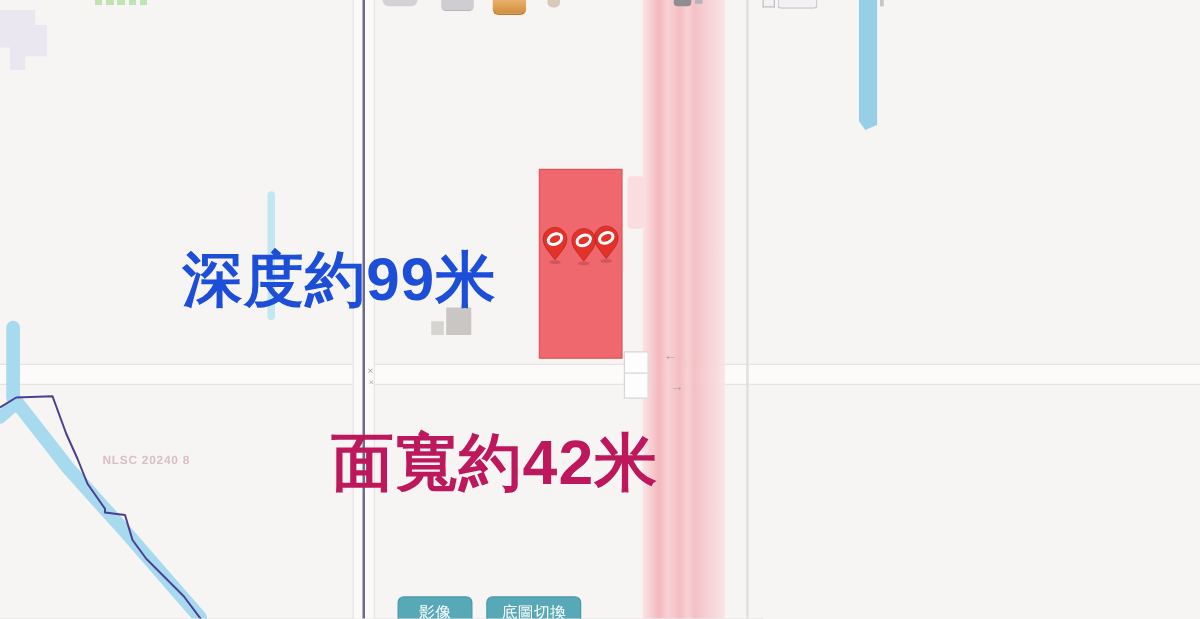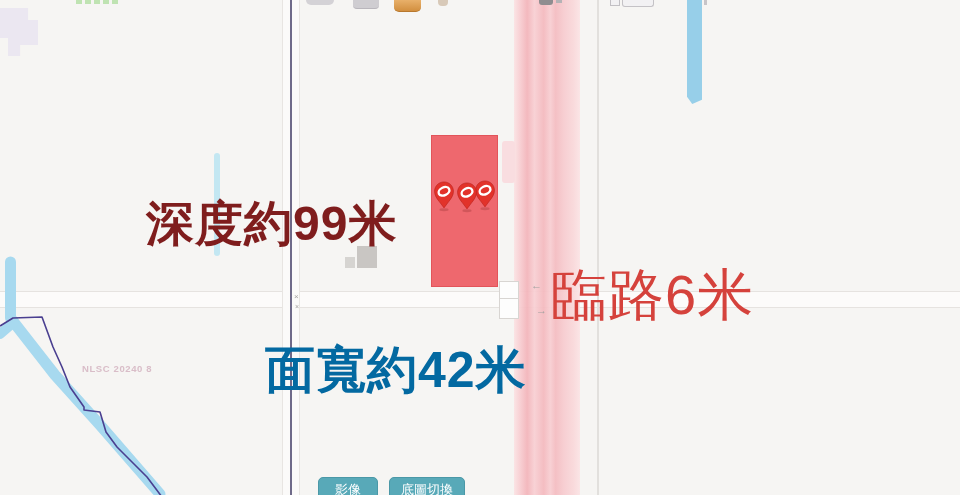--- a/index.html
+++ b/index.html
@@ -67,23 +67,23 @@
   .la2{left:536px;top:305px;}
 
   
   .parcel{
     left:431px;top:135px;width:67px;height:152px;
     background:#ee686e;box-shadow:inset 0 0 0 1px rgba(210,60,66,.45);
   }
 
   
   .note{white-space:nowrap;font-weight:600;letter-spacing:1px;}
-  .note-depth{left:146px;top:192px;font-size:48px;color:#7f1d1d;}
+  .note-depth{left:146px;top:192px;font-size:48px;color:#1d4ed8;}
   .note-frontage{left:551px;top:258px;font-size:56px;color:#d5423c;font-weight:500;}
-  .note-width{left:265px;top:337px;font-size:50px;color:#0369a1;}
+  .note-width{left:265px;top:337px;font-size:50px;color:#be185d;}
   .watermark{left:82px;top:363px;font-size:9.5px;color:#d9bdc8;letter-spacing:.6px;font-weight:bold;}
 
   
   .btn{
     top:477px;height:24px;background:#58a9b8;color:#fff;border:1px solid #4b98a7;
     border-radius:5px;font-size:13px;display:flex;align-items:flex-start;justify-content:center;
     padding-top:3px;box-sizing:border-box;font-family:inherit;
   }
   .btn-imagery{left:318px;width:60px;}
   .btn-basemap{left:389px;width:76px;}
@@ -152,21 +152,20 @@
   </svg>
   <svg class="pin" style="left:456px;top:182px;" viewBox="0 0 24 34">
     <ellipse cx="12" cy="31.5" rx="5" ry="1.6" fill="#b9474b" opacity=".55"></ellipse>
     <path d="M12 1 C6.2 1 1.6 5.6 1.6 11.4 c0 4.2 2.6 8 5.2 11.2 L12 29.5 l5.2 -6.9 c2.6 -3.2 5.2 -7 5.2 -11.2 C22.4 5.6 17.8 1 12 1 z" fill="#e2322a" stroke="#b51f18" stroke-width=".6"></path>
     <ellipse cx="12" cy="11.3" rx="6.2" ry="4.3" transform="rotate(-25 12 11.3)" fill="none" stroke="#ffffff" stroke-width="2.6"></ellipse>
   </svg>
 
   <div class="abs watermark">NLSC 20240 8</div>
 
   <div class="abs note note-depth">深度約99米</div>
-  <div class="abs note note-frontage">臨路6米</div>
   <div class="abs note note-width">面寬約42米</div>
 
   <div class="abs frag frag-cloud"></div>
   <div class="abs frag frag-gray"></div>
   <div class="abs frag frag-orange"></div>
   <div class="abs frag frag-tan"></div>
   <div class="abs frag frag-dark1"></div>
   <div class="abs frag frag-dark2"></div>
   <div class="abs frag frag-out1"></div>
   <div class="abs frag frag-out2"></div>

